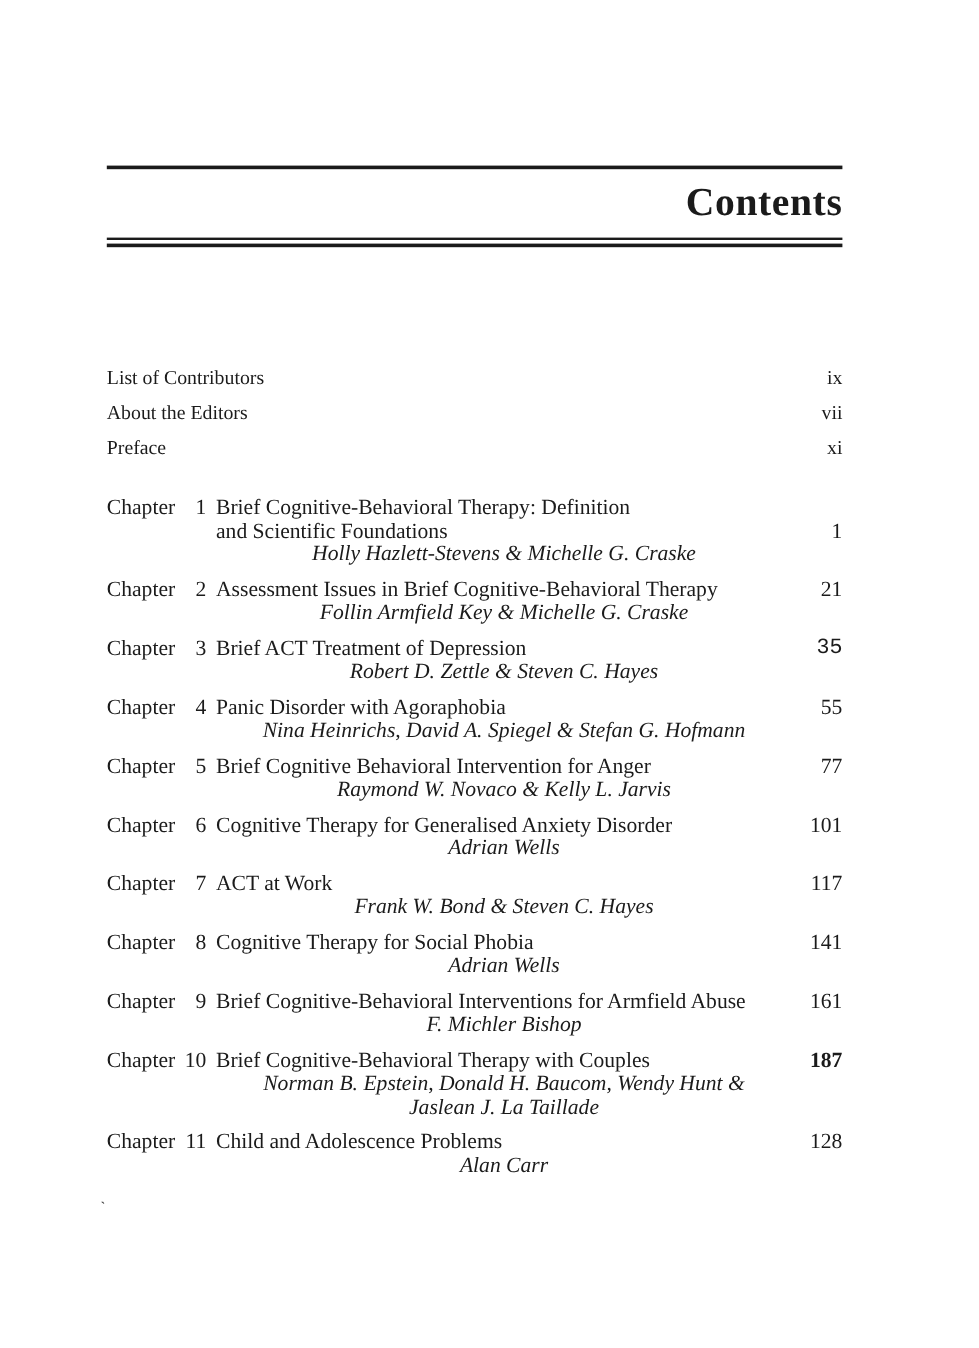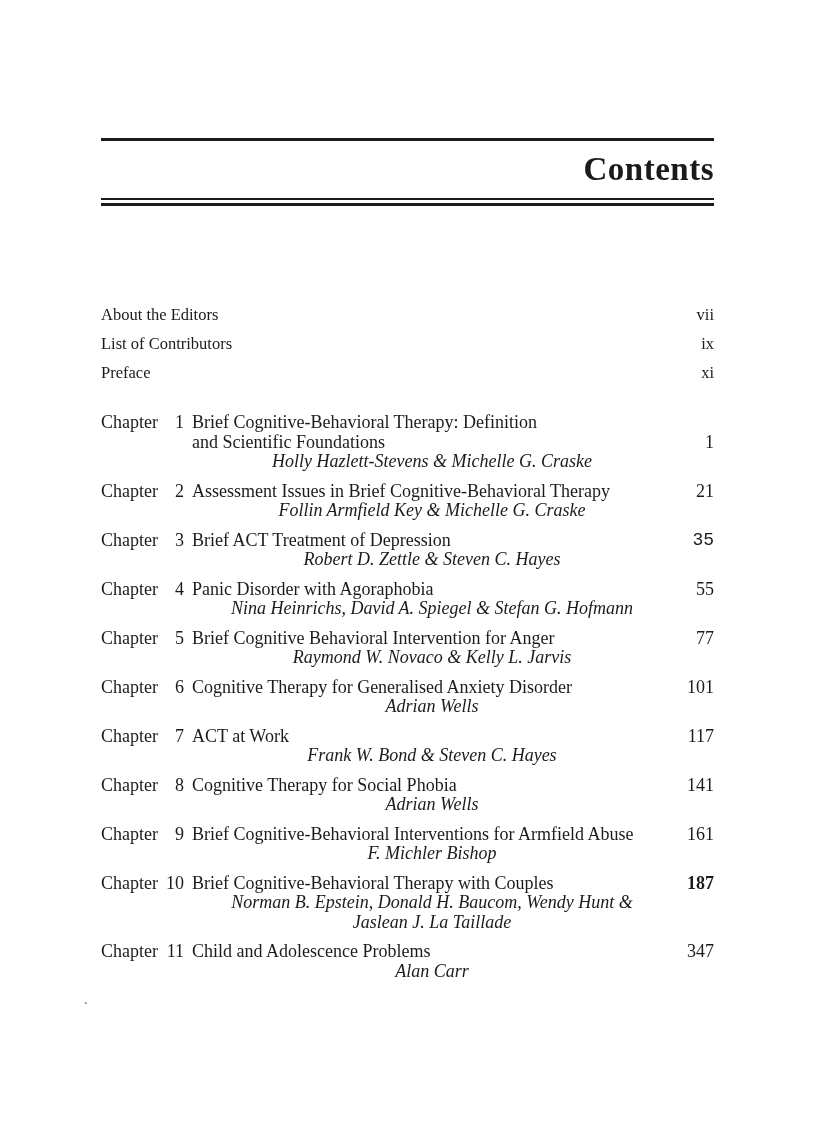--- a/index.html
+++ b/index.html
@@ -7,21 +7,21 @@
     position: relative;
     width: 816px;
     height: 1123px;
     background: #ffffff;
     overflow: hidden;
     font-family: "Liberation Serif", "DejaVu Serif", serif;
     color: #1b1b1b;
   }
   .content {
     position: absolute;
-    left: 101px;
+    left: 89px;
     top: 0;
     width: 613px;
   }
   .rule-top {
     margin-top: 138px;
     height: 3px;
     background: #1b1b1b;
   }
   .title {
     margin: 10px 0 11px 0;
@@ -84,26 +84,26 @@
 </head>
 <body>
 
 <div class="page">
   <div class="content">
     <div class="rule-top"></div>
     <h1 class="title">Contents</h1>
     <div class="rule-double"></div>
     <div class="front-matter" id="front-matter">
         <div class="fm-row">
+          <span class="fm-label">List of Contributors</span>
+          <span class="fm-page">ix</span>
+        </div>
+        <div class="fm-row">
           <span class="fm-label">About the Editors</span>
           <span class="fm-page">vii</span>
-        </div>
-        <div class="fm-row">
-          <span class="fm-label">List of Contributors</span>
-          <span class="fm-page">ix</span>
         </div>
         <div class="fm-row">
           <span class="fm-label">Preface</span>
           <span class="fm-page">xi</span>
         </div>
       </div>
     <div class="chapters" id="chapters">
         <div class="ch-row">
           <div class="ch-col1">
             <span class="ch-word">Chapter</span>
@@ -239,19 +239,19 @@
         <div class="ch-row">
           <div class="ch-col1">
             <span class="ch-word">Chapter</span>
             <span class="ch-num">11</span>
           </div>
           <div class="ch-col2">
             <div class="ch-title-line">Child and Adolescence Problems</div>
             <div class="ch-authors">Alan Carr</div>
           </div>
           <div class="ch-col3">
-            <div class="ch-page" style="padding-top: 0px;">347</div>
+            <div class="ch-page" style="padding-top: 0px;">128</div>
           </div>
         </div>
       </div>
   </div>
   <span class="stray">`</span>
 </div>
 
 </body></html>

